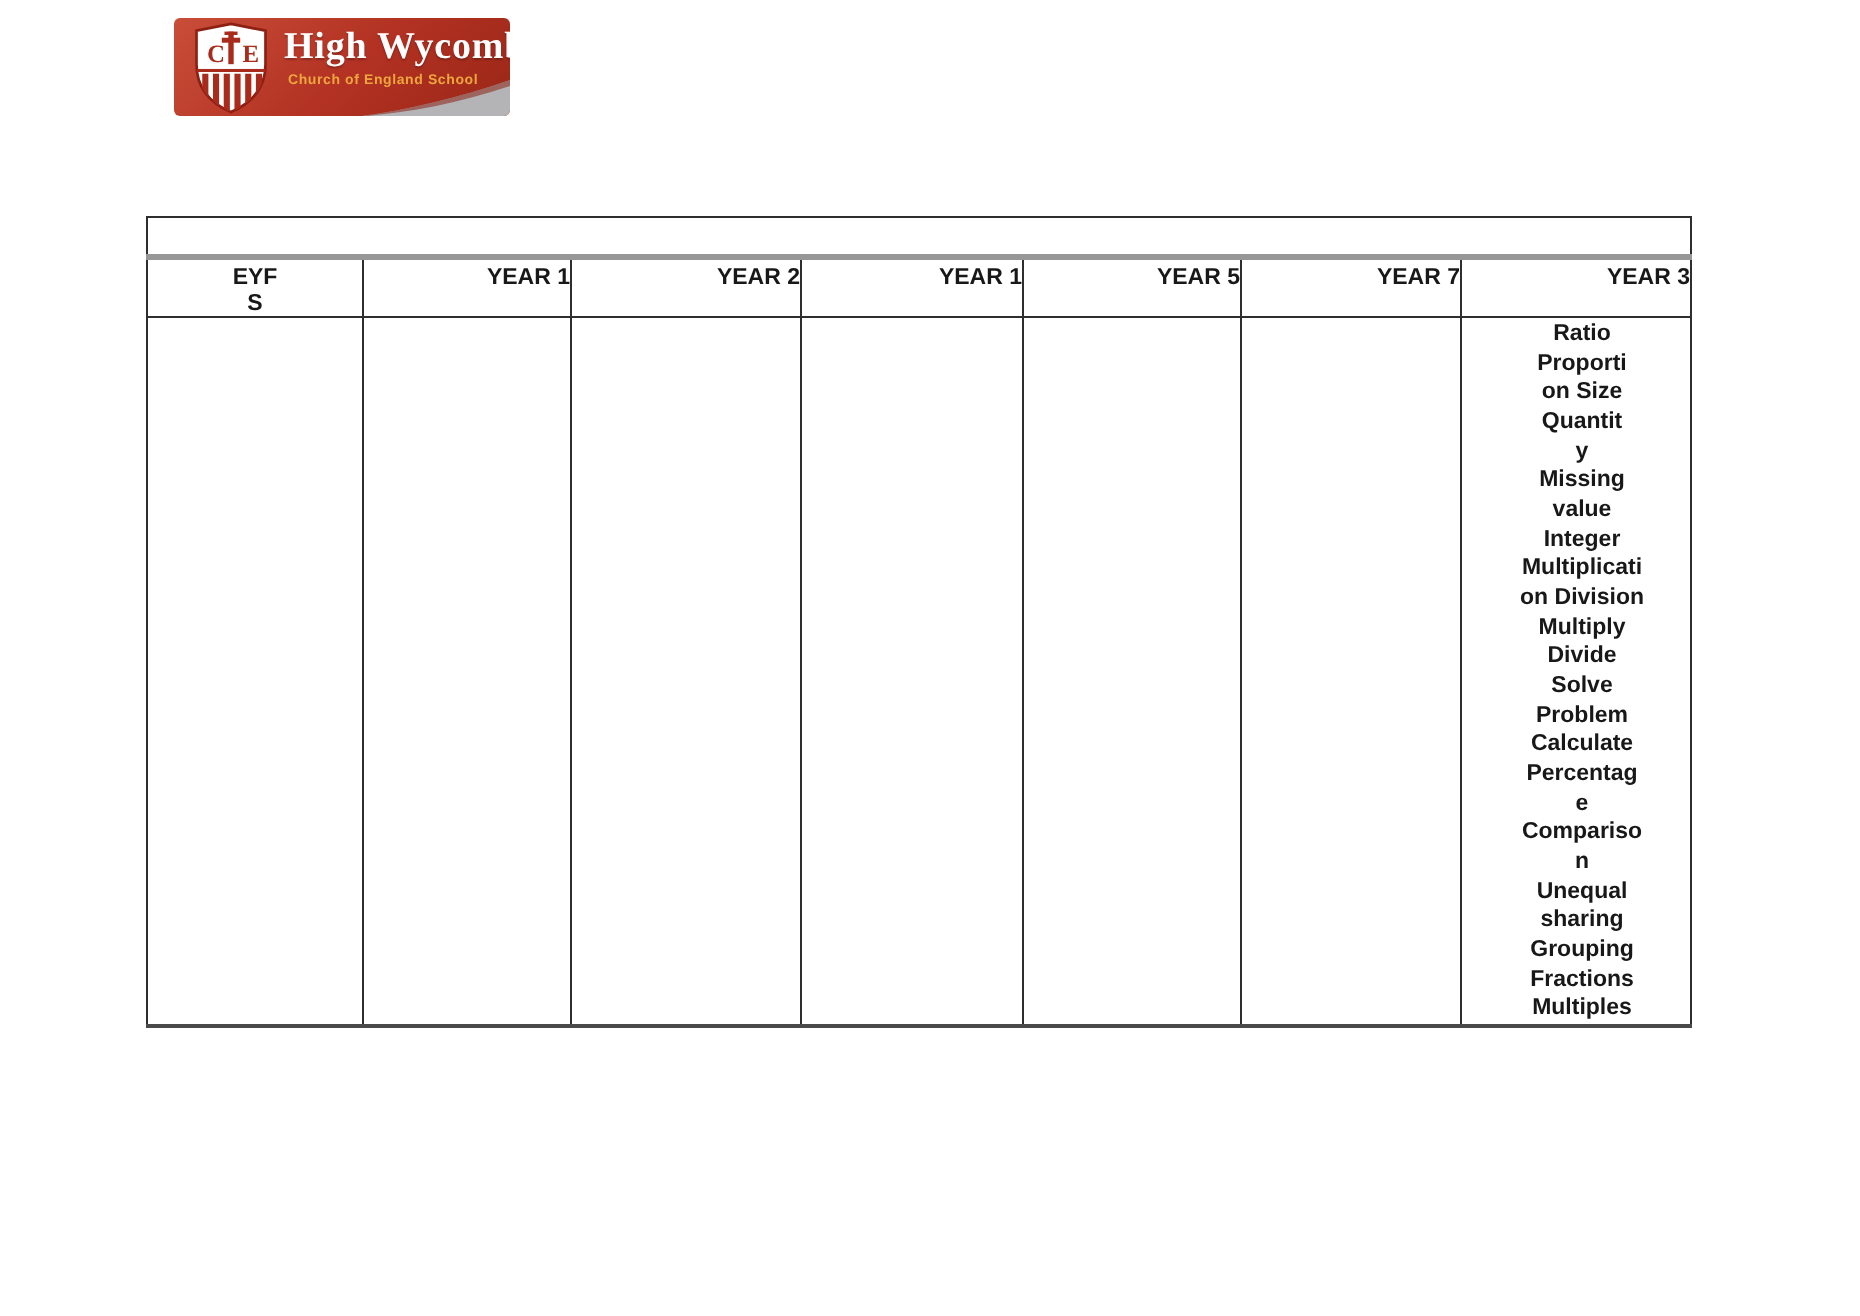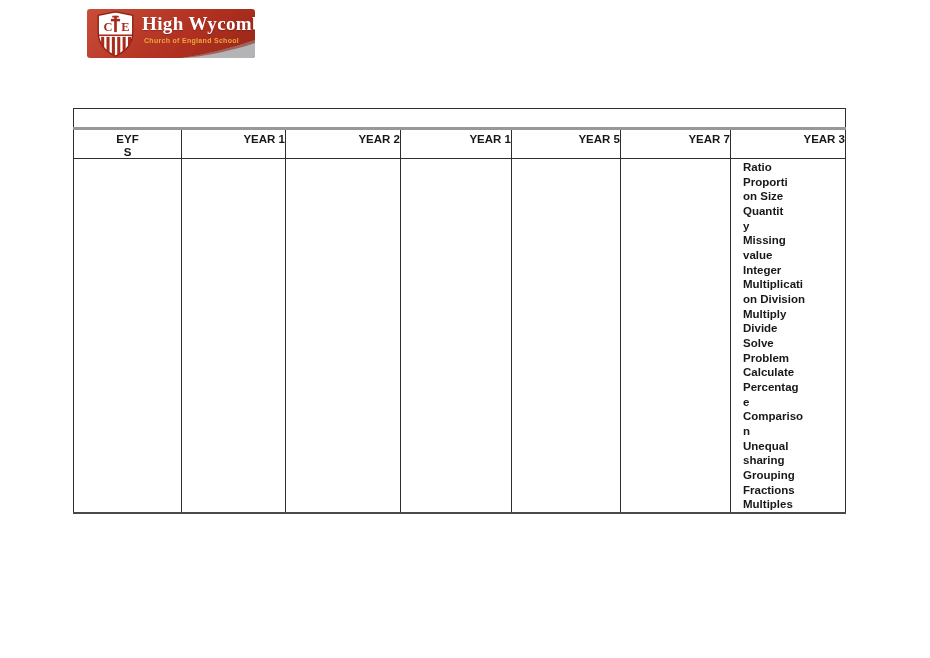--- a/index.html
+++ b/index.html
@@ -35,21 +35,21 @@
   }
   tr.top-row td{height:18px;}
   tr.header-row td{
     height:24px;border-top:3px solid #979797;
     vertical-align:top;padding-top:3px;
     font-size:11.5px;line-height:12.5px;white-space:pre-line;
   }
   tr.header-row td.center{text-align:center;}
   tr.header-row td.left{padding-left:12px;text-align:right;}
   tr.body-row td{
-    height:350px;vertical-align:top;text-align:left;
+    height:350px;vertical-align:top;text-align:center;
     font-size:11.5px;line-height:14.67px;
     padding:1px 6px 0 12px;white-space:pre-line;
     border-bottom:2px solid #4a4a4a;
   }
 </style>
 </head>
 <body>
 
 <div class="page">
 

